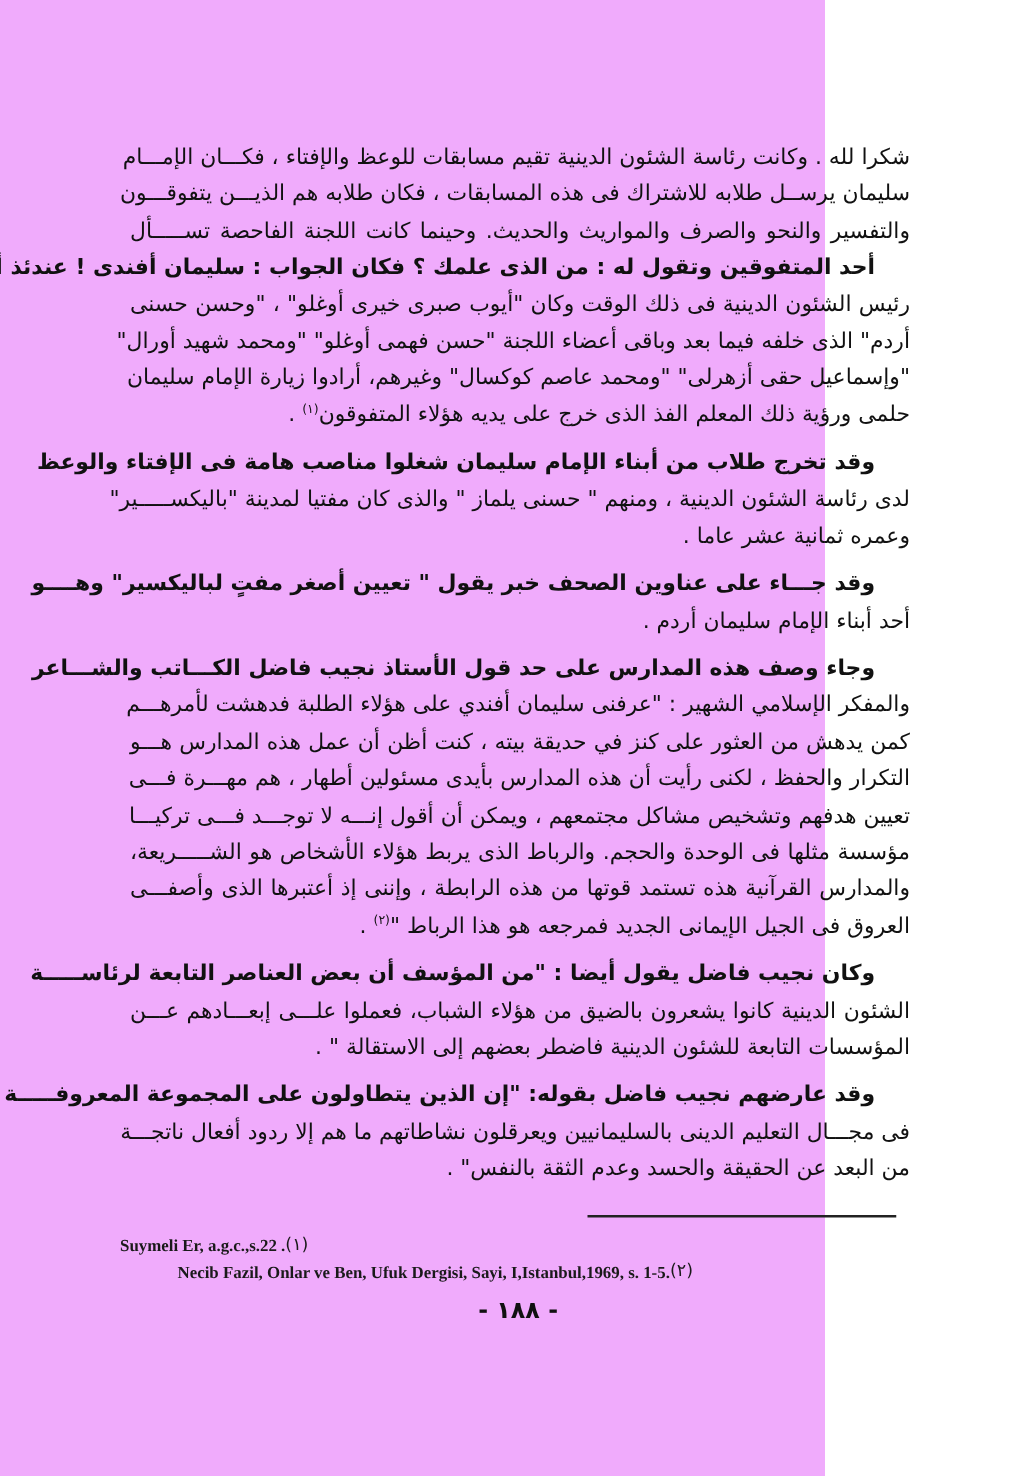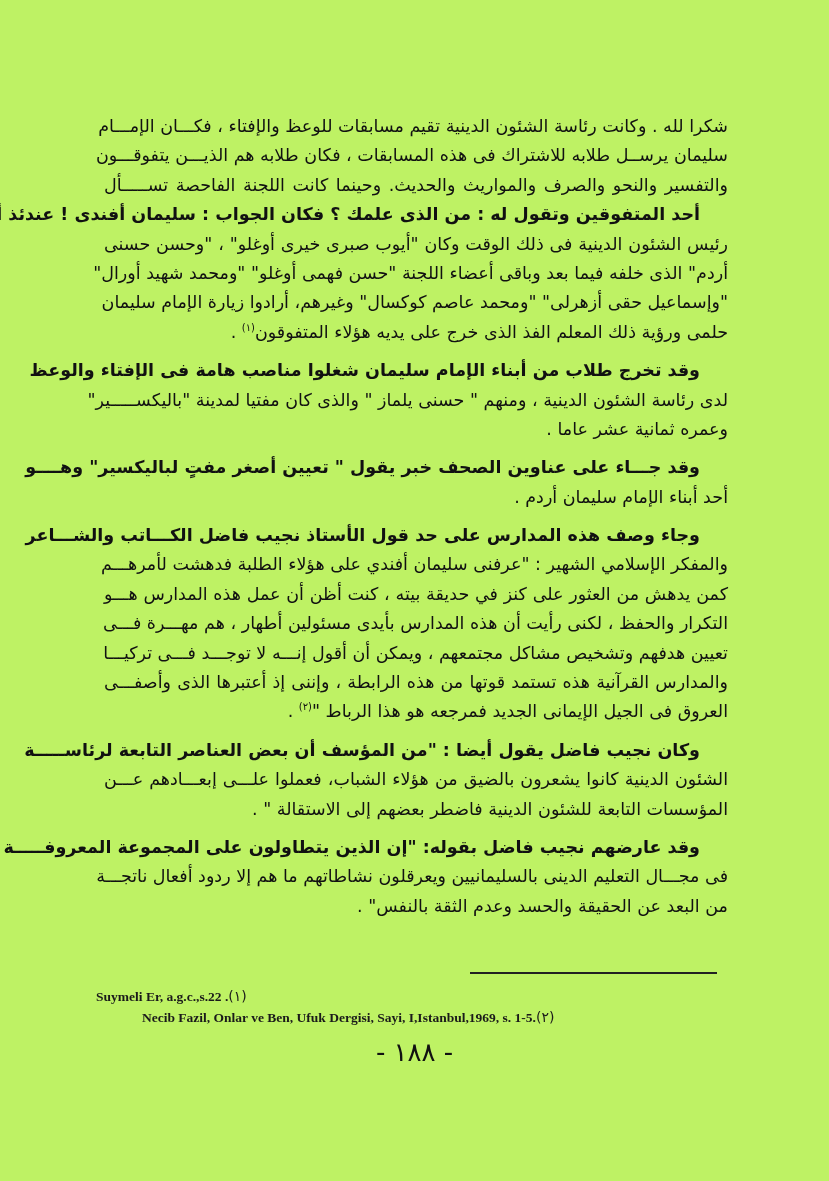--- a/index.html
+++ b/index.html
@@ -1,19 +1,19 @@
 <!DOCTYPE html>
 <html><head>
 <meta charset="utf-8">
 <style>
   html, body { margin: 0; padding: 0; background: #ffffff; }
   body { width: 829px; height: 1181px; position: relative; overflow: hidden; }
   .page {
-    position: absolute; left: 0; top: 0; width: 829px; height: 1181px;
-    background: #bef264; color: #111111;
+    position: absolute; left: 0; top: 0; width: 660px; height: 1181px;
+    background: #f0abfc; color: #111111;
     font-family: "DejaVu Sans", sans-serif;
   }
   .body-text {
     position: absolute; left: 104px; top: 112px; width: 624px;
     direction: rtl;
   }
   .para { margin: 0; }
   .line {
     display: block;
     font-size: 17.5px;
@@ -37,21 +37,21 @@
   .footnotes {
     position: absolute; left: 96px; top: 986px; width: 634px;
     font-family: "Liberation Serif", serif; font-size: 13.5px; font-weight: bold;
     color: #1a1a1a;
   }
   .fn-row { display: flex; height: 21px; line-height: 21px; }
   .fn-num { font-family: "DejaVu Sans", sans-serif; font-weight: normal; font-size: 14px; padding-right: 8px; }
   .fn-row.second .fn-text { padding-left: 4px; margin-left: 42px; }
   .page-number {
     position: absolute; left: 0; width: 829px; top: 1037px; text-align: center;
-    font-family: "DejaVu Sans", sans-serif; font-size: 26px; font-weight: normal; direction: rtl;
+    font-family: "DejaVu Sans", sans-serif; font-size: 19px; font-weight: bold; direction: rtl;
   }
 </style>
 </head>
 <body>
 
 <div class="page">
   <div class="body-text">
 
     <div class="para">
       <span class="line">شكرا لله . وكانت رئاسة الشئون الدينية تقيم مسابقات للوعظ والإفتاء ، فكـــان الإمـــام</span>
@@ -77,20 +77,21 @@
       <span class="line last">أحد أبناء الإمام سليمان أردم .</span>
     </div>
     <div class="gap"></div>
 
     <div class="para">
       <span class="line indent">وجاء وصف هذه المدارس على حد قول الأستاذ نجيب فاضل الكـــاتب والشـــاعر</span>
       <span class="line">والمفكر الإسلامي الشهير : "عرفنى سليمان أفندي على هؤلاء الطلبة فدهشت لأمرهـــم</span>
       <span class="line">كمن يدهش من العثور على كنز في حديقة بيته ، كنت أظن أن عمل هذه المدارس هـــو</span>
       <span class="line">التكرار والحفظ ، لكنى رأيت أن هذه المدارس بأيدى مسئولين أطهار ، هم مهـــرة فـــى</span>
       <span class="line">تعيين هدفهم وتشخيص مشاكل مجتمعهم ، ويمكن أن أقول إنـــه لا توجـــد فـــى تركيـــا</span>
+      <span class="line">مؤسسة مثلها فى الوحدة والحجم. والرباط الذى يربط هؤلاء الأشخاص هو الشـــــريعة،</span>
       <span class="line">والمدارس القرآنية هذه تستمد قوتها من هذه الرابطة ، وإننى إذ أعتبرها الذى وأصفـــى</span>
       <span class="line last"><span>العروق فى الجيل الإيمانى الجديد فمرجعه هو هذا الرباط "</span><sup>(٢)</sup><span> .</span></span>
     </div>
     <div class="gap"></div>
 
     <div class="para">
       <span class="line indent">وكان نجيب فاضل يقول أيضا : "من المؤسف أن بعض العناصر التابعة لرئاســـــة</span>
       <span class="line">الشئون الدينية كانوا يشعرون بالضيق من هؤلاء الشباب، فعملوا علـــى إبعـــادهم عـــن</span>
       <span class="line last">المؤسسات التابعة للشئون الدينية فاضطر بعضهم إلى الاستقالة " .</span>
     </div>

